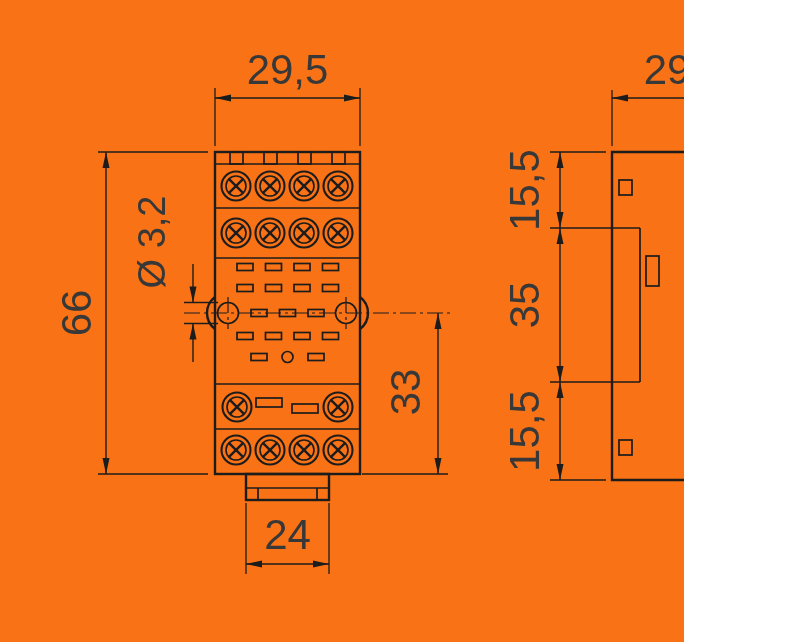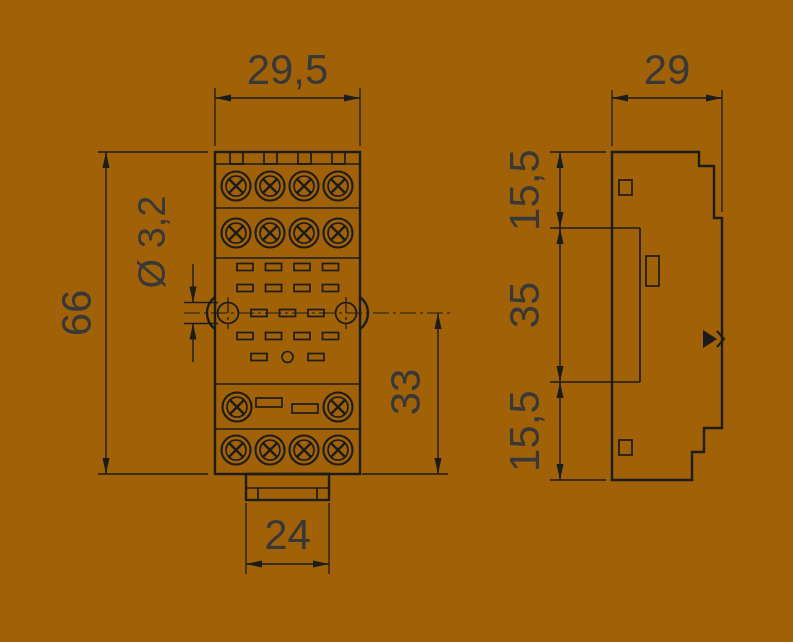--- a/index.html
+++ b/index.html
@@ -3,23 +3,23 @@
 <meta charset="utf-8">
 <style>
   html, body {
     margin: 0;
     padding: 0;
     background: #ffffff;
     font-family: "Liberation Sans", sans-serif;
   }
   .stage {
     position: relative;
-    width: 793px;
+    width: 684px;
     height: 642px;
-    background: #a16207;
+    background: #f97316;
     overflow: hidden;
   }
   svg { display: block; }
   .outline   { fill: none; stroke: #1c1c1c; stroke-width: 2.4; stroke-linejoin: miter; }
   .thin      { fill: none; stroke: #1c1c1c; stroke-width: 1.7; }
   .dimline   { fill: none; stroke: #1c1c1c; stroke-width: 1.4; }
   .extline   { fill: none; stroke: #1c1c1c; stroke-width: 1.3; }
   .centerline{ fill: none; stroke: #1c1c1c; stroke-width: 1.2; stroke-dasharray: 16 4 3 4; }
   .arrow     { fill: #1c1c1c; stroke: none; }
   .clip-fill { fill: #1c1c1c; stroke: none; }

